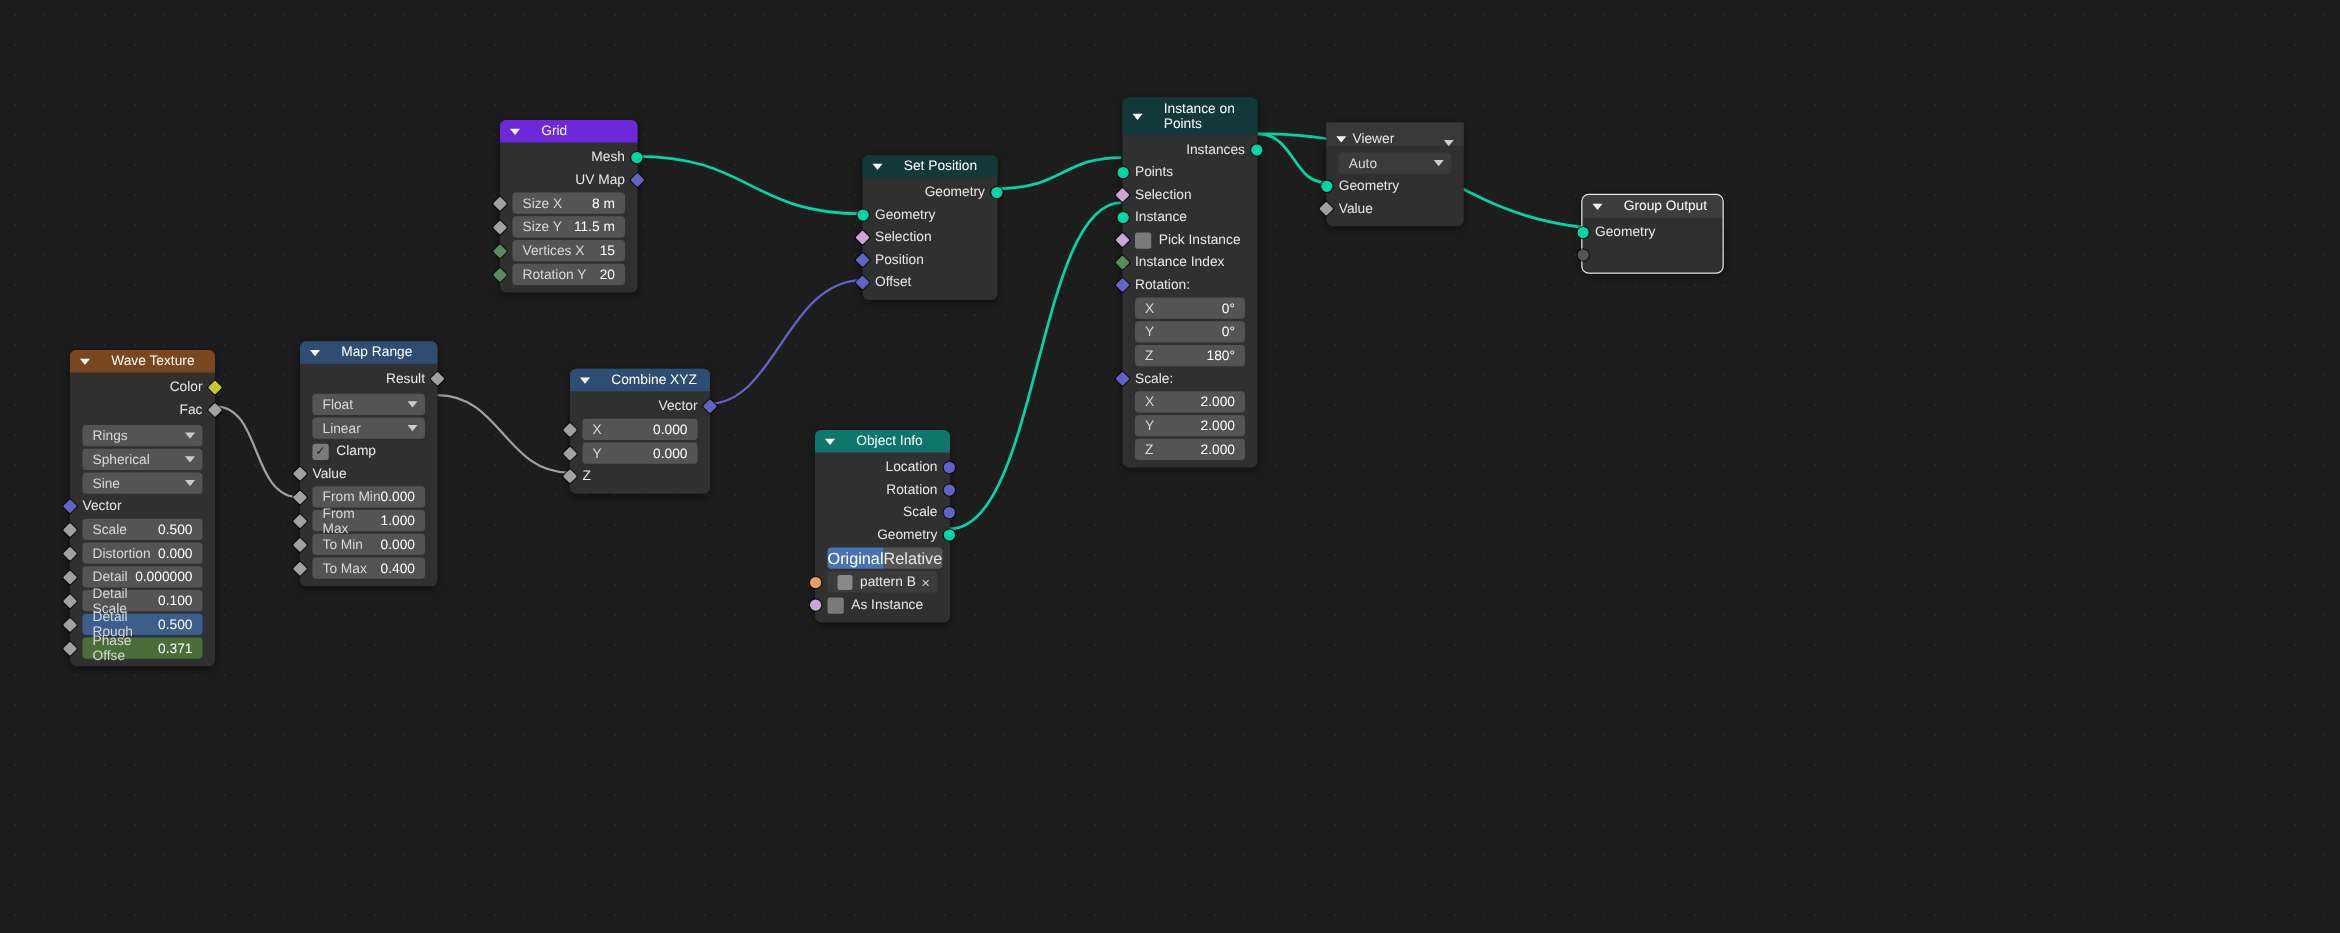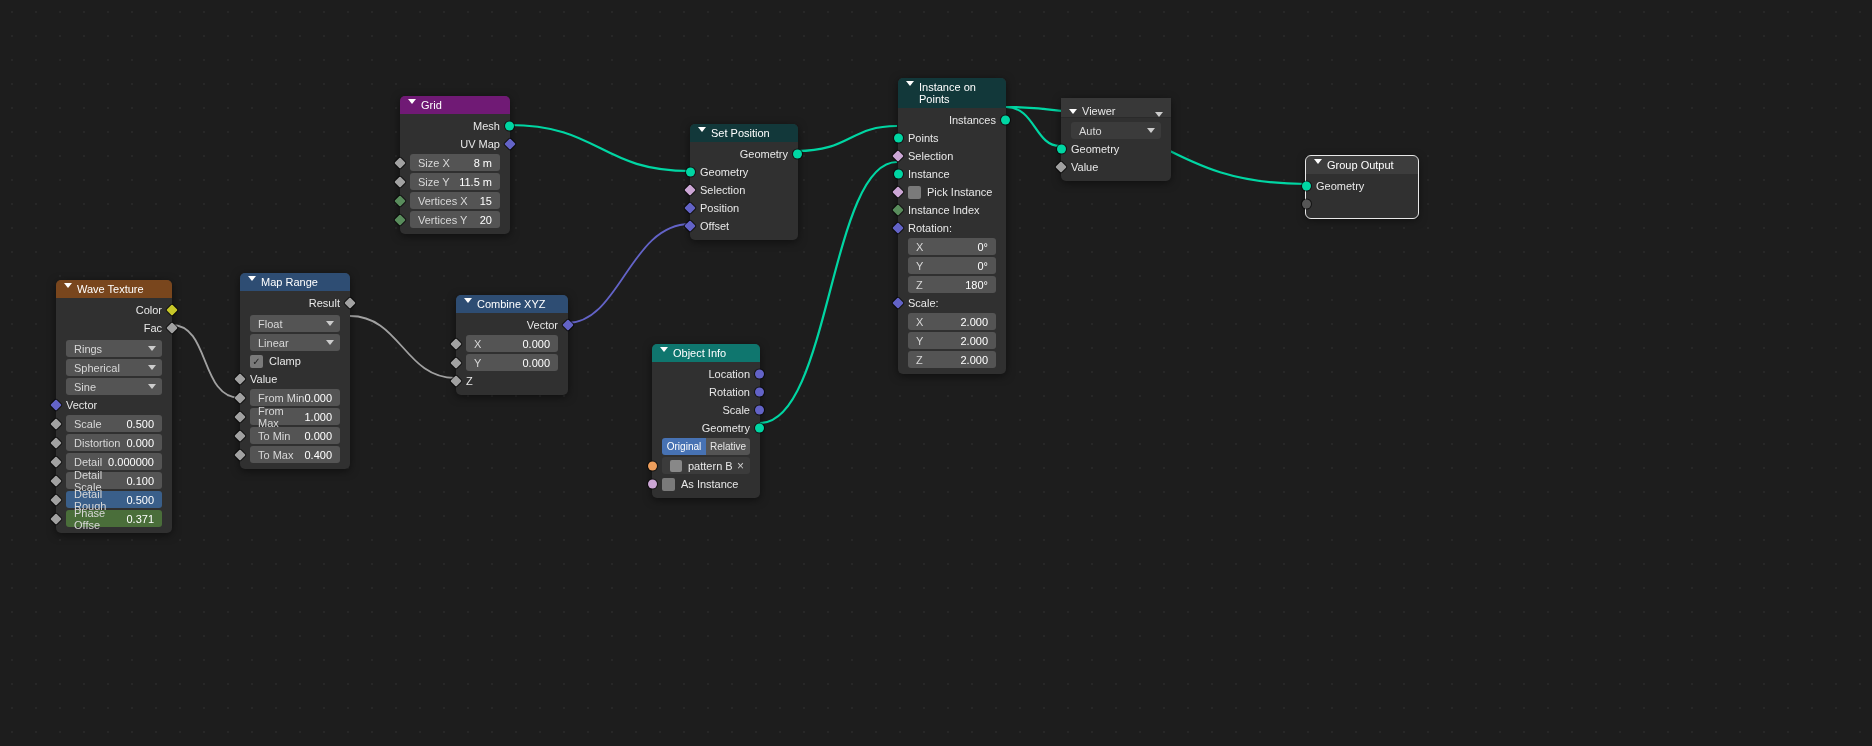--- a/index.html
+++ b/index.html
@@ -25,25 +25,25 @@
     position: absolute;
     background: #303030;
     border-radius: 5px;
     box-shadow: 0 2px 8px rgba(0,0,0,.5);
     z-index: 2;
     overflow: visible;
   }
   .node.selected { outline: 1px solid #e8e8e8; outline-offset: 0; }
   .node-header {
     display: flex;
-    align-items: flex-start;
+    align-items: center;
     padding: 3px 8px;
     border-radius: 5px 5px 0 0;
     font-size: 11px;
-    gap: 5px;
+    gap: 17px;
     color: #fff;
   }
   .chev { width:0; height:0; border-left:4px solid transparent; border-right:4px solid transparent; border-top:5px solid #fff; display:inline-block; }
   .node-body { padding: 3px 0 5px; }
   .row { position: relative; height: 18px; display:flex; align-items:center; padding: 0 10px; }
   .row.right { justify-content:flex-end; }
   .row.field { padding: 1px 10px; height: 19px; }
   .fld {
     background: #545454;
     border-radius: 3px;
@@ -73,34 +73,34 @@
   .c-vec { background: #6363c7; }
   .c-float { background: #a1a1a1; }
   .c-bool { background: #cca6d5; }
   .c-col { background: #c7c729; }
   .c-int { background: #598c5c; }
   .c-obj { background: #ed9e5c; }
   .chk { display:flex; align-items:center; gap:6px; padding-left:10px; }
   .chk .box { width:13px; height:13px; background:#7a7a7a; border-radius:2px; display:flex; align-items:center; justify-content:center; font-size:10px; color:#222; }
   .chk .box.on::after { content:"✓"; }
   .btnrow { display:flex; gap:0; padding: 1px 10px; }
-  .btnrow .btn { flex:1; background:#545454; height:17px; display:flex; align-items:center; justify-content:center; font-size:10px; }
+  .btnrow .btn { flex:1; background:#545454; height:17px; display:flex; align-items:center; justify-content:center; font-size:13px; }
   .btnrow .btn:first-child { border-radius:3px 0 0 3px; }
   .btnrow .btn:last-child { border-radius:0 3px 3px 0; }
   .btnrow .btn.on { background:#4772b3; color:#fff; }
   .objrow .fld { justify-content:flex-start; gap:6px; }
   .xicon { color:#ccc; position:absolute; right:6px; cursor:pointer; font-size:12px; }
   .objicon { width:12px; height:12px; background:#888; border-radius:2px; display:inline-block; }
   .spacer { height:2px; }
 
   
   .hdr-orange { background: #79461d; }
   .hdr-blue   { background: #2e4d73; }
   .hdr-tealdk { background: #12383a; }
-  .hdr-teal   { background: #701a75; }
+  .hdr-teal   { background: #6d28d9; }
   .hdr-red    { background: #0f766e; }
   .hdr-grey   { background: #3d3d3d; }
   .subhdr { background:#383838; height:20px; display:flex; align-items:flex-end; justify-content:space-between; padding:0 8px; border-bottom:1px solid #2a2a2a; }
   .subhdr .caret { width:0;height:0;border-left:4px solid transparent;border-right:4px solid transparent;border-top:5px solid #ccc; }
 </style>
 </head>
 <body>
 <div class="dotgrid"></div>
 
 <svg class="links">
@@ -297,21 +297,21 @@
     <div class="row field">
         <span class="sock in diamond c-int"></span>
         <div class="fld">
           <span class="lab">Vertices X</span>
           <span class="val">15</span>
         </div>
       </div>
     <div class="row field">
         <span class="sock in diamond c-int"></span>
         <div class="fld">
-          <span class="lab">Vertices Y</span>
+          <span class="lab">Rotation Y</span>
           <span class="val">20</span>
         </div>
       </div>
   </div>
 </div>
 
 <div class="node" style="left:456px; top:295px; width:112px;">
   <div class="node-header hdr-blue">
     <span class="chev"></span>
     <span>Combine XYZ</span>
@@ -514,21 +514,21 @@
         <span class="sock in c-geo"></span>
         <span>Geometry</span>
       </div>
     <div class="row">
         <span class="sock in diamond c-float"></span>
         <span>Value</span>
       </div>
   </div>
 </div>
 
-<div class="node selected" style="left:1306px; top:156px; width:112px;">
+<div class="node selected" style="left:1266px; top:156px; width:112px;">
   <div class="node-header hdr-grey">
     <span class="chev"></span>
     <span>Group Output</span>
   </div>
   <div class="node-body">
     <div class="row">
         <span class="sock in c-geo"></span>
         <span>Geometry</span>
       </div>
     <div class="row">

